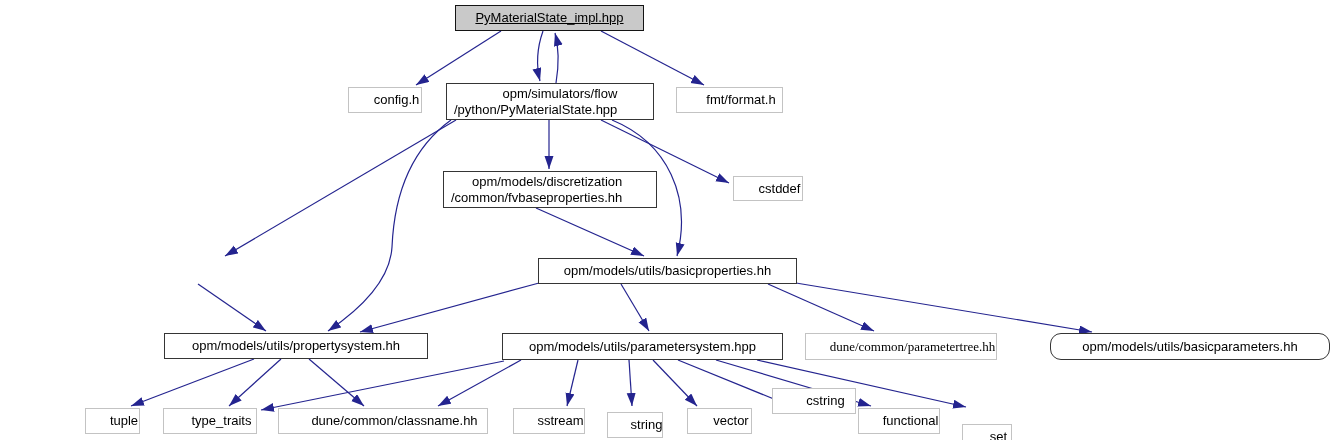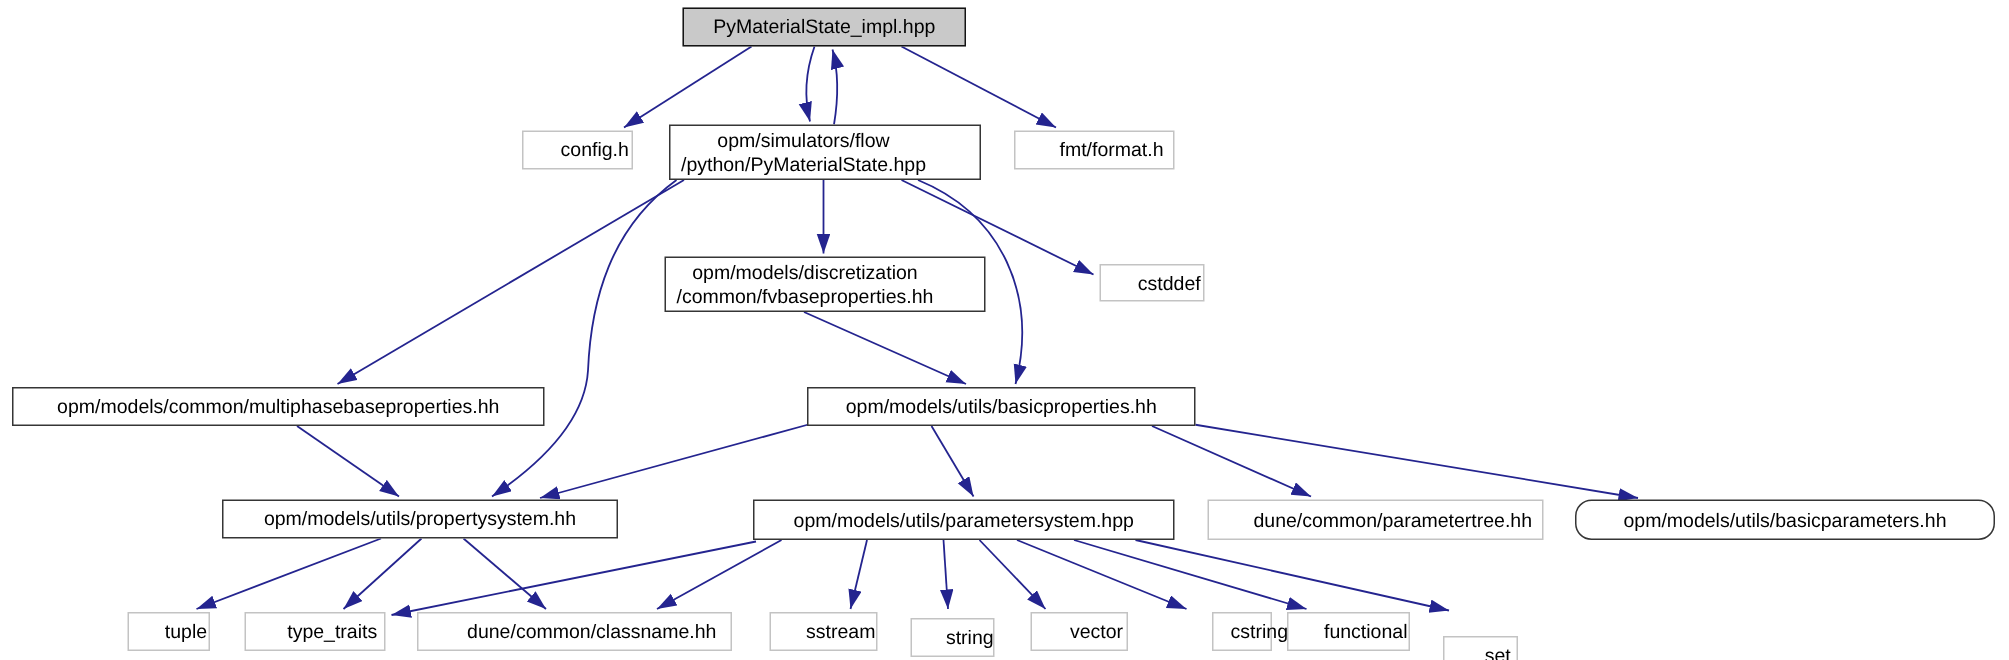--- a/index.html
+++ b/index.html
@@ -26,24 +26,24 @@
     line-height: 16px;
     display: flex;
     align-items: center;
     justify-content: center;
     white-space: pre-line;
     text-align: center;
     z-index: 2;
   }
   .node.internal { border: 1.4px solid #353535; }
   .node.external { border: 1.2px solid #c3c3c3; padding-left: 23px; }
-  .node.root     { border: 1.7px solid #141414; background: #c9c9c9; }
+  .node.root     { border: 1.7px solid #141414; background: #c9c9c9; text-decoration: underline; }
   .node.multiline {
     justify-content: flex-start;
-    text-align: center;
+    text-align: right;
     padding-left: 7px;
     padding-right: 4px;
   }
   .edge { fill: none; }
 </style>
 </head>
 <body>
 
 <div id="graph-canvas">
   <svg id="edge-layer" xmlns="http://www.w3.org/2000/svg" viewBox="0 0 1339 440">
@@ -83,28 +83,27 @@
   </svg>
 
 <div class="node root" style="left: 455px; top: 5px; width: 189px; height: 26px;">PyMaterialState_impl.hpp</div>
     <div class="node external" style="left: 348px; top: 87px; width: 74px; height: 26px;">config.h</div>
     <div class="node internal multiline" style="left: 446px; top: 83px; width: 208px; height: 37px;">opm/simulators/flow
 /python/PyMaterialState.hpp</div>
     <div class="node external" style="left: 676px; top: 87px; width: 107px; height: 26px;">fmt/format.h</div>
     <div class="node internal multiline" style="left: 443px; top: 171px; width: 214px; height: 37px;">opm/models/discretization
 /common/fvbaseproperties.hh</div>
     <div class="node external" style="left: 733px; top: 176px; width: 70px; height: 25px; text-align: right;">cstddef</div>
-    <div class="node internal" style="left: 8px; top: 258px; width: 355px; height: 26px;">opm/models/common/multiphasebaseproperties.hh</div>
     <div class="node internal" style="left: 538px; top: 258px; width: 259px; height: 26px;">opm/models/utils/basicproperties.hh</div>
-    <div class="node internal" style="left: 148px; top: 333px; width: 264px; height: 26px;">opm/models/utils/propertysystem.hh</div>
+    <div class="node internal" style="left: 164px; top: 333px; width: 264px; height: 26px;">opm/models/utils/propertysystem.hh</div>
     <div class="node internal" style="left: 502px; top: 333px; width: 281px; height: 27px;">opm/models/utils/parametersystem.hpp</div>
-    <div class="node external" style="left: 805px; top: 333px; width: 224px; height: 27px;">dune/common/parametertree.hh</div>
+    <div class="node external" style="left: 805px; top: 333px; width: 192px; height: 27px; font-family: Liberation Serif, serif;">dune/common/parametertree.hh</div>
     <div class="node internal" style="left: 1050px; top: 333px; width: 280px; height: 27px; border-radius: 11px;">opm/models/utils/basicparameters.hh</div>
     <div class="node external" style="left: 85px; top: 408px; width: 55px; height: 26px; text-align: center;">tuple</div>
     <div class="node external" style="left: 163px; top: 408px; width: 94px; height: 26px;">type_traits</div>
     <div class="node external" style="left: 278px; top: 408px; width: 210px; height: 26px;">dune/common/classname.hh</div>
     <div class="node external" style="left: 513px; top: 408px; width: 72px; height: 26px;">sstream</div>
     <div class="node external" style="left: 607px; top: 412px; width: 56px; height: 26px;">string</div>
     <div class="node external" style="left: 687px; top: 408px; width: 65px; height: 26px;">vector</div>
-    <div class="node external" style="left: 772px; top: 408px; width: 40px; height: 26px; margin-left: 36px;">cstring</div>
+    <div class="node external" style="left: 772px; top: 388px; width: 84px; height: 26px;">cstring</div>
     <div class="node external" style="left: 858px; top: 408px; width: 82px; height: 26px;">functional</div>
     <div class="node external" style="left: 962px; top: 408px; width: 50px; height: 26px; margin-top: 16px;">set</div>
   </div>
 
 </body></html>

